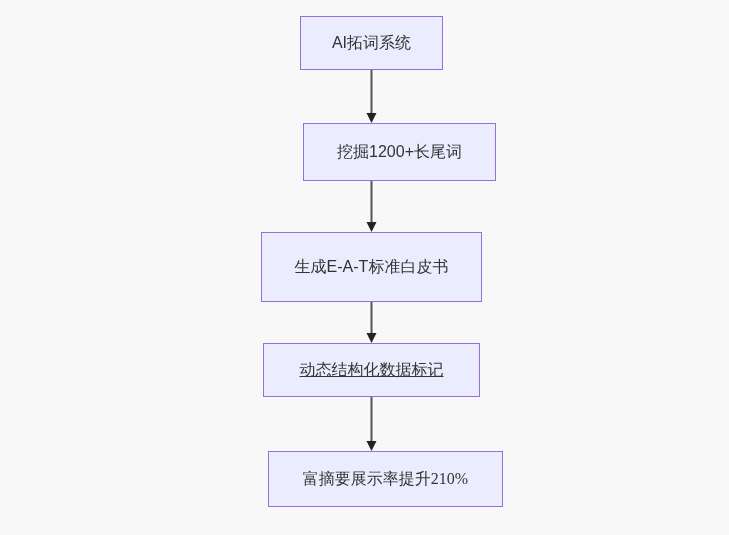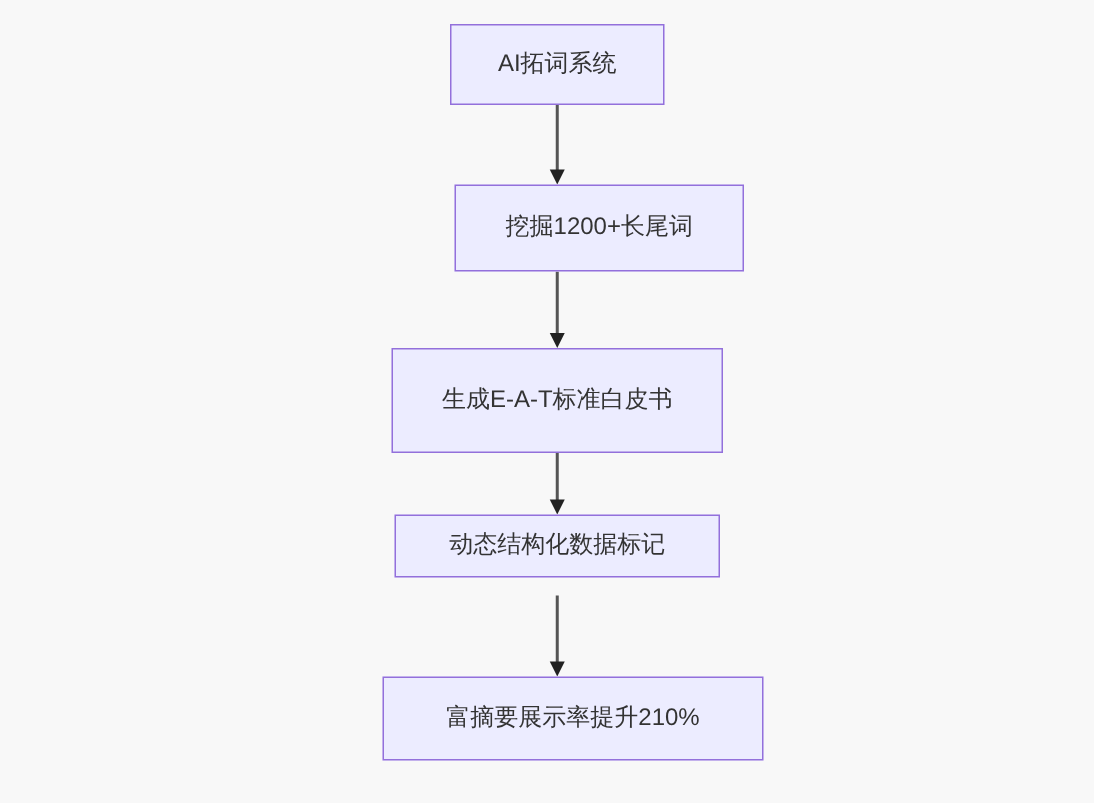--- a/index.html
+++ b/index.html
@@ -46,22 +46,22 @@
     align-items: center;
     justify-content: center;
     font-size: 16px;
     line-height: 1.2;
     text-align: center;
     white-space: nowrap;
   }
   .node-1 { left: 300px; top: 16px;  width: 143px; height: 54px; }
   .node-2 { left: 275px; top: 123px; width: 193px; height: 58px; margin-left: 28px; }
   .node-3 { left: 261px; top: 232px; width: 221px; height: 70px; }
-  .node-4 { left: 263px; top: 343px; width: 217px; height: 42px; }
-  .node-5 { left: 255px; top: 451px; width: 254px; height: 56px; }
+  .node-4 { left: 263px; top: 343px; width: 217px; height: 54px; text-decoration: underline; }
+  .node-5 { left: 268px; top: 451px; width: 235px; height: 56px; font-family: Liberation Serif, serif; }
 </style>
 </head>
 <body>
 
 <div class="canvas">
 
   <svg class="edges" viewBox="0 0 729 535" xmlns="http://www.w3.org/2000/svg" aria-hidden="true">
     <g>
       <line class="edge-line" x1="371.5" y1="70" x2="371.5" y2="113.5"></line>
       <polygon class="edge-head" points="371.5,123 366.5,113 376.5,113"></polygon>

